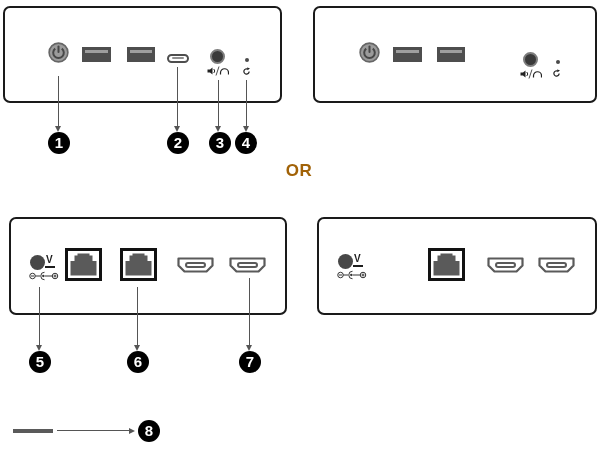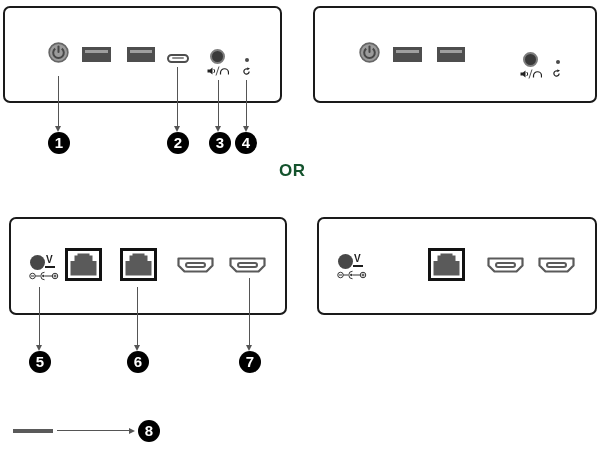--- a/index.html
+++ b/index.html
@@ -20,22 +20,22 @@
   .dcsolid{position:absolute;background:#1d1d1d;}
   
   .stem{position:absolute;width:1px;background:#555;}
   .hline{position:absolute;height:1px;background:#555;}
   .ah-down{position:absolute;width:0;height:0;border-left:3px solid transparent;
            border-right:3px solid transparent;border-top:6px solid #555;}
   .ah-right{position:absolute;width:0;height:0;border-top:3px solid transparent;
             border-bottom:3px solid transparent;border-left:6px solid #555;}
   .co{position:absolute;width:22px;height:22px;border-radius:50%;background:#000;color:#fff;
       font-weight:bold;font-size:15px;line-height:22px;text-align:center;}
-  .orlabel{position:absolute;left:279px;top:161px;width:40px;
-           font-weight:bold;font-size:17px;color:#14532d;letter-spacing:.5px;}
+  .orlabel{position:absolute;left:279px;top:161px;width:40px;text-align:center;
+           font-weight:bold;font-size:17px;color:#a16207;letter-spacing:.5px;}
   .slotbar{position:absolute;left:13px;top:429px;width:40px;height:4px;background:#5a5a5a;}
 </style>
 </head>
 <body>
 
 <div id="canvas">
 
   <div class="panel" style="left:3px;top:6px;width:279px;height:97px;">
     <svg class="abs" style="left:43px;top:34px;" width="21" height="21" viewBox="0 0 21 21">
       <circle cx="10.5" cy="10.5" r="9.4" fill="#9b9b9b" stroke="#666" stroke-width="1.6"></circle>

